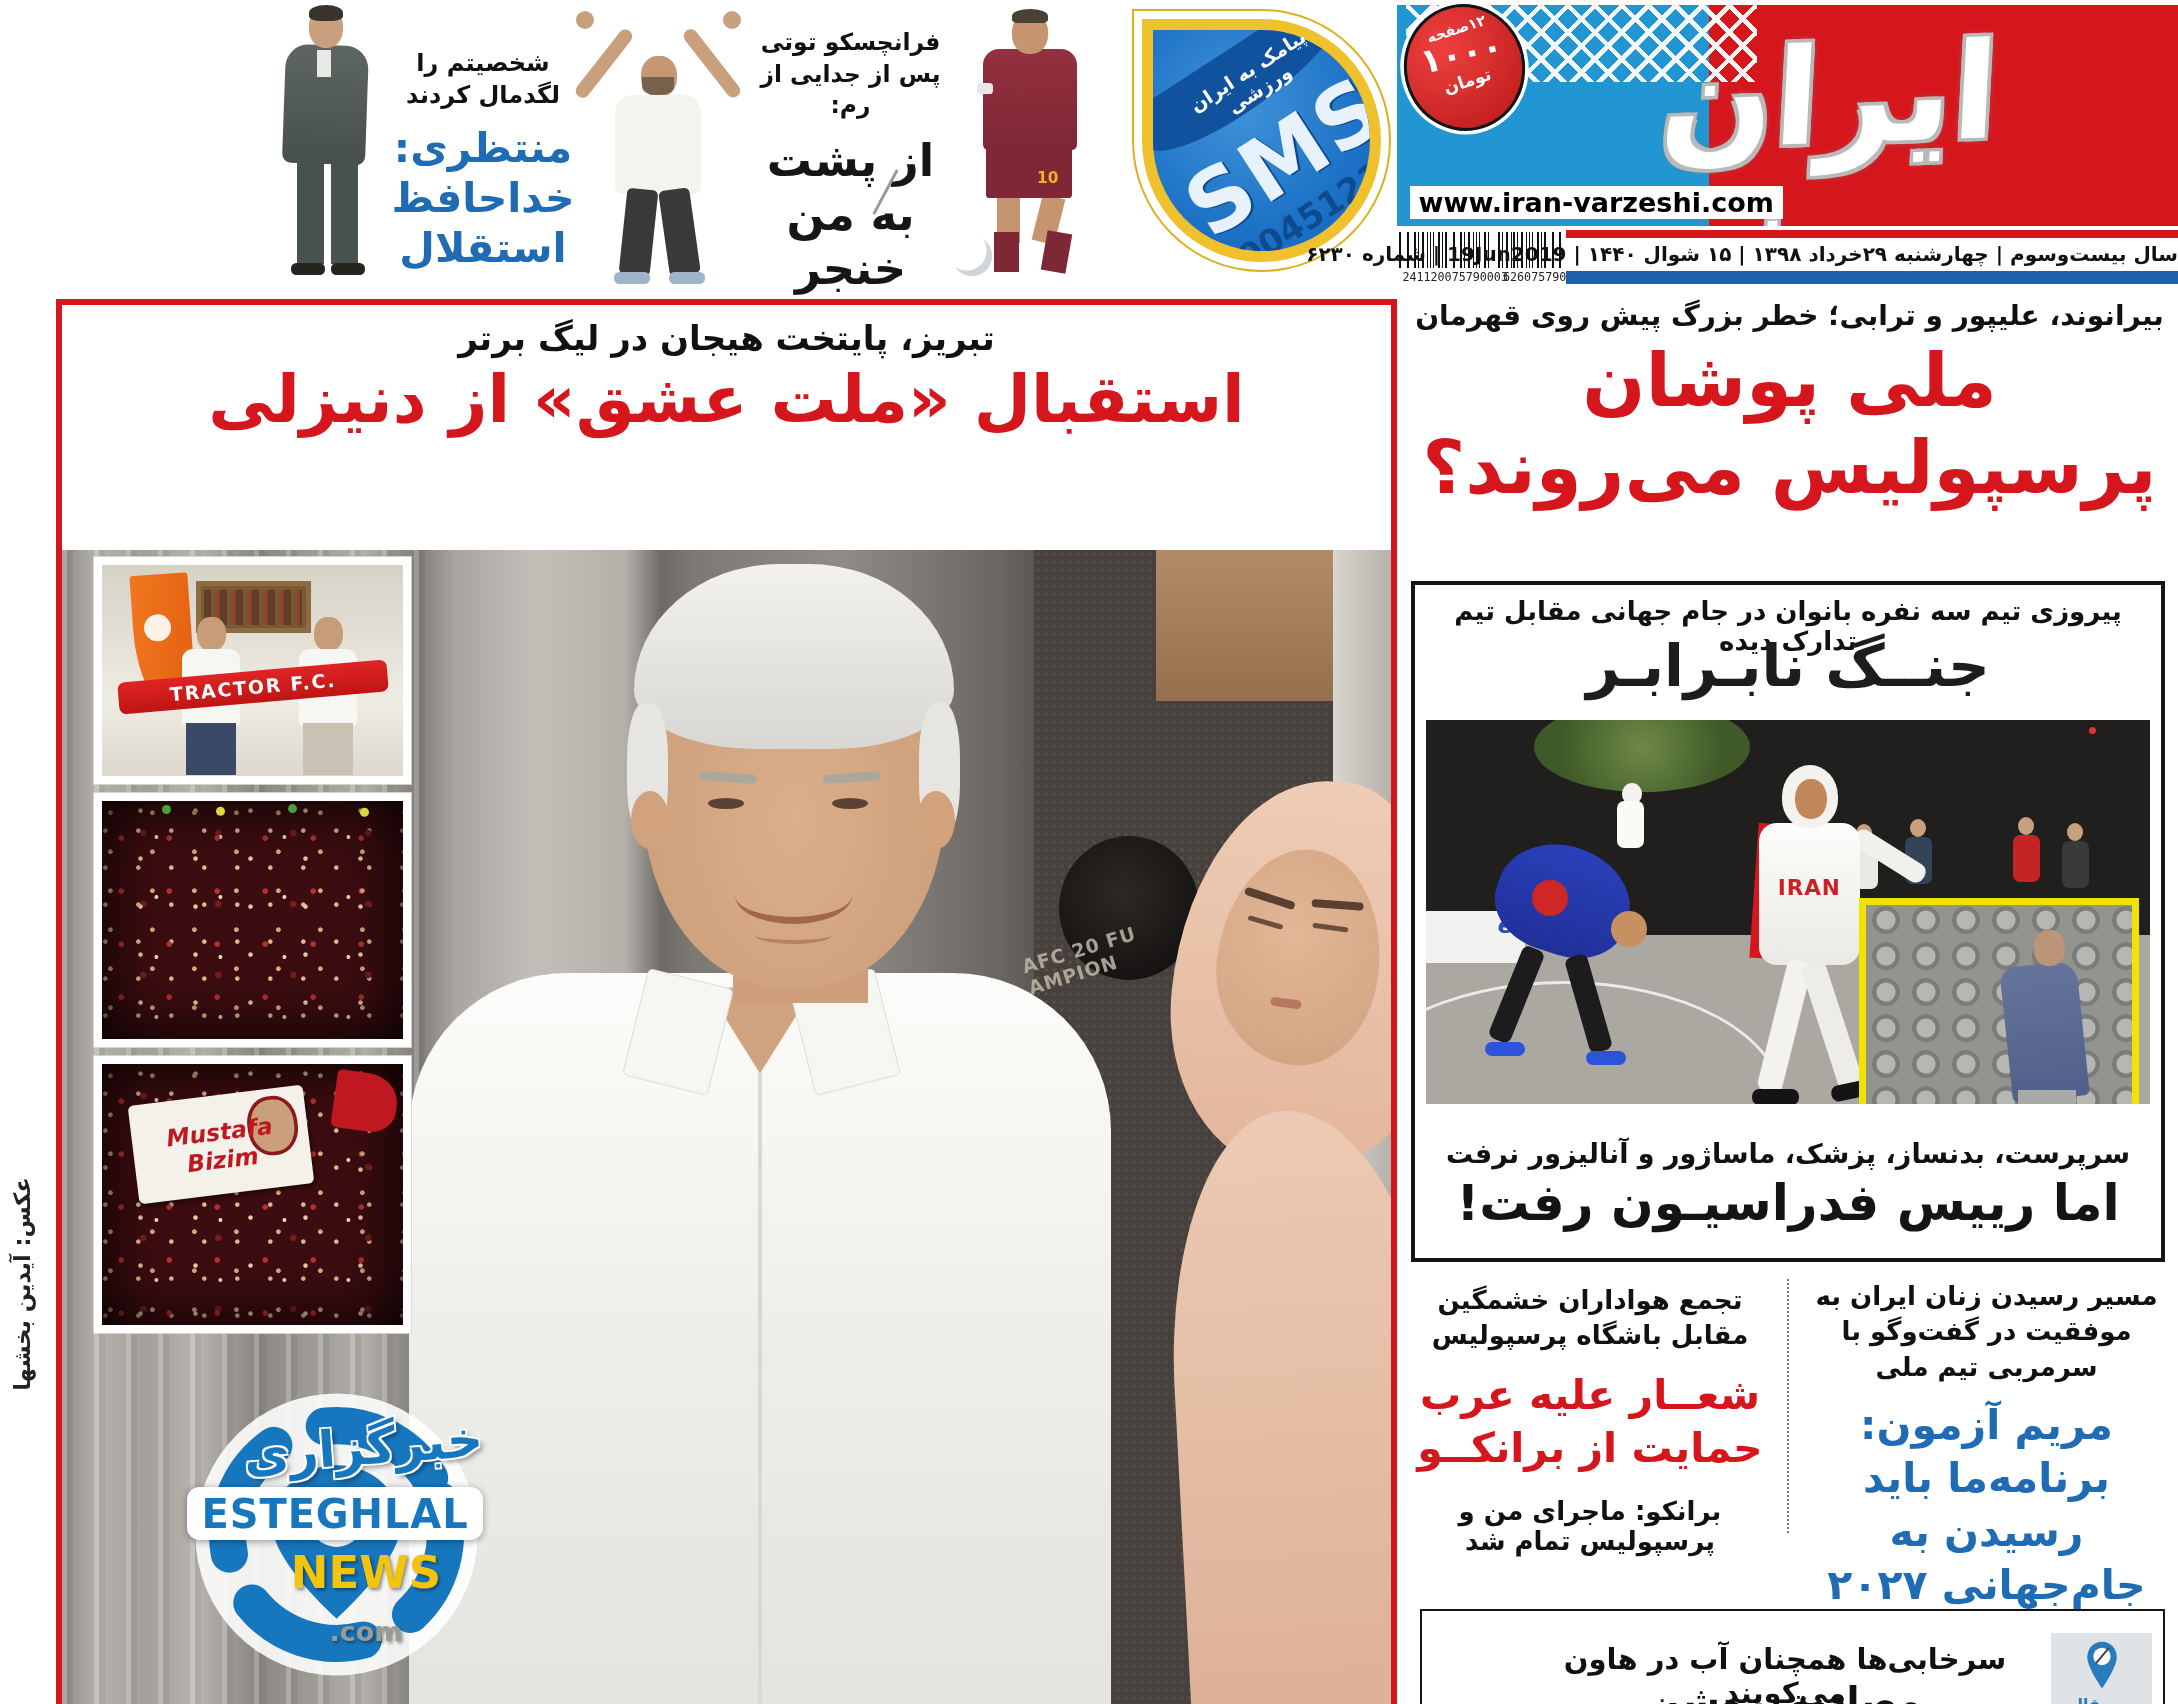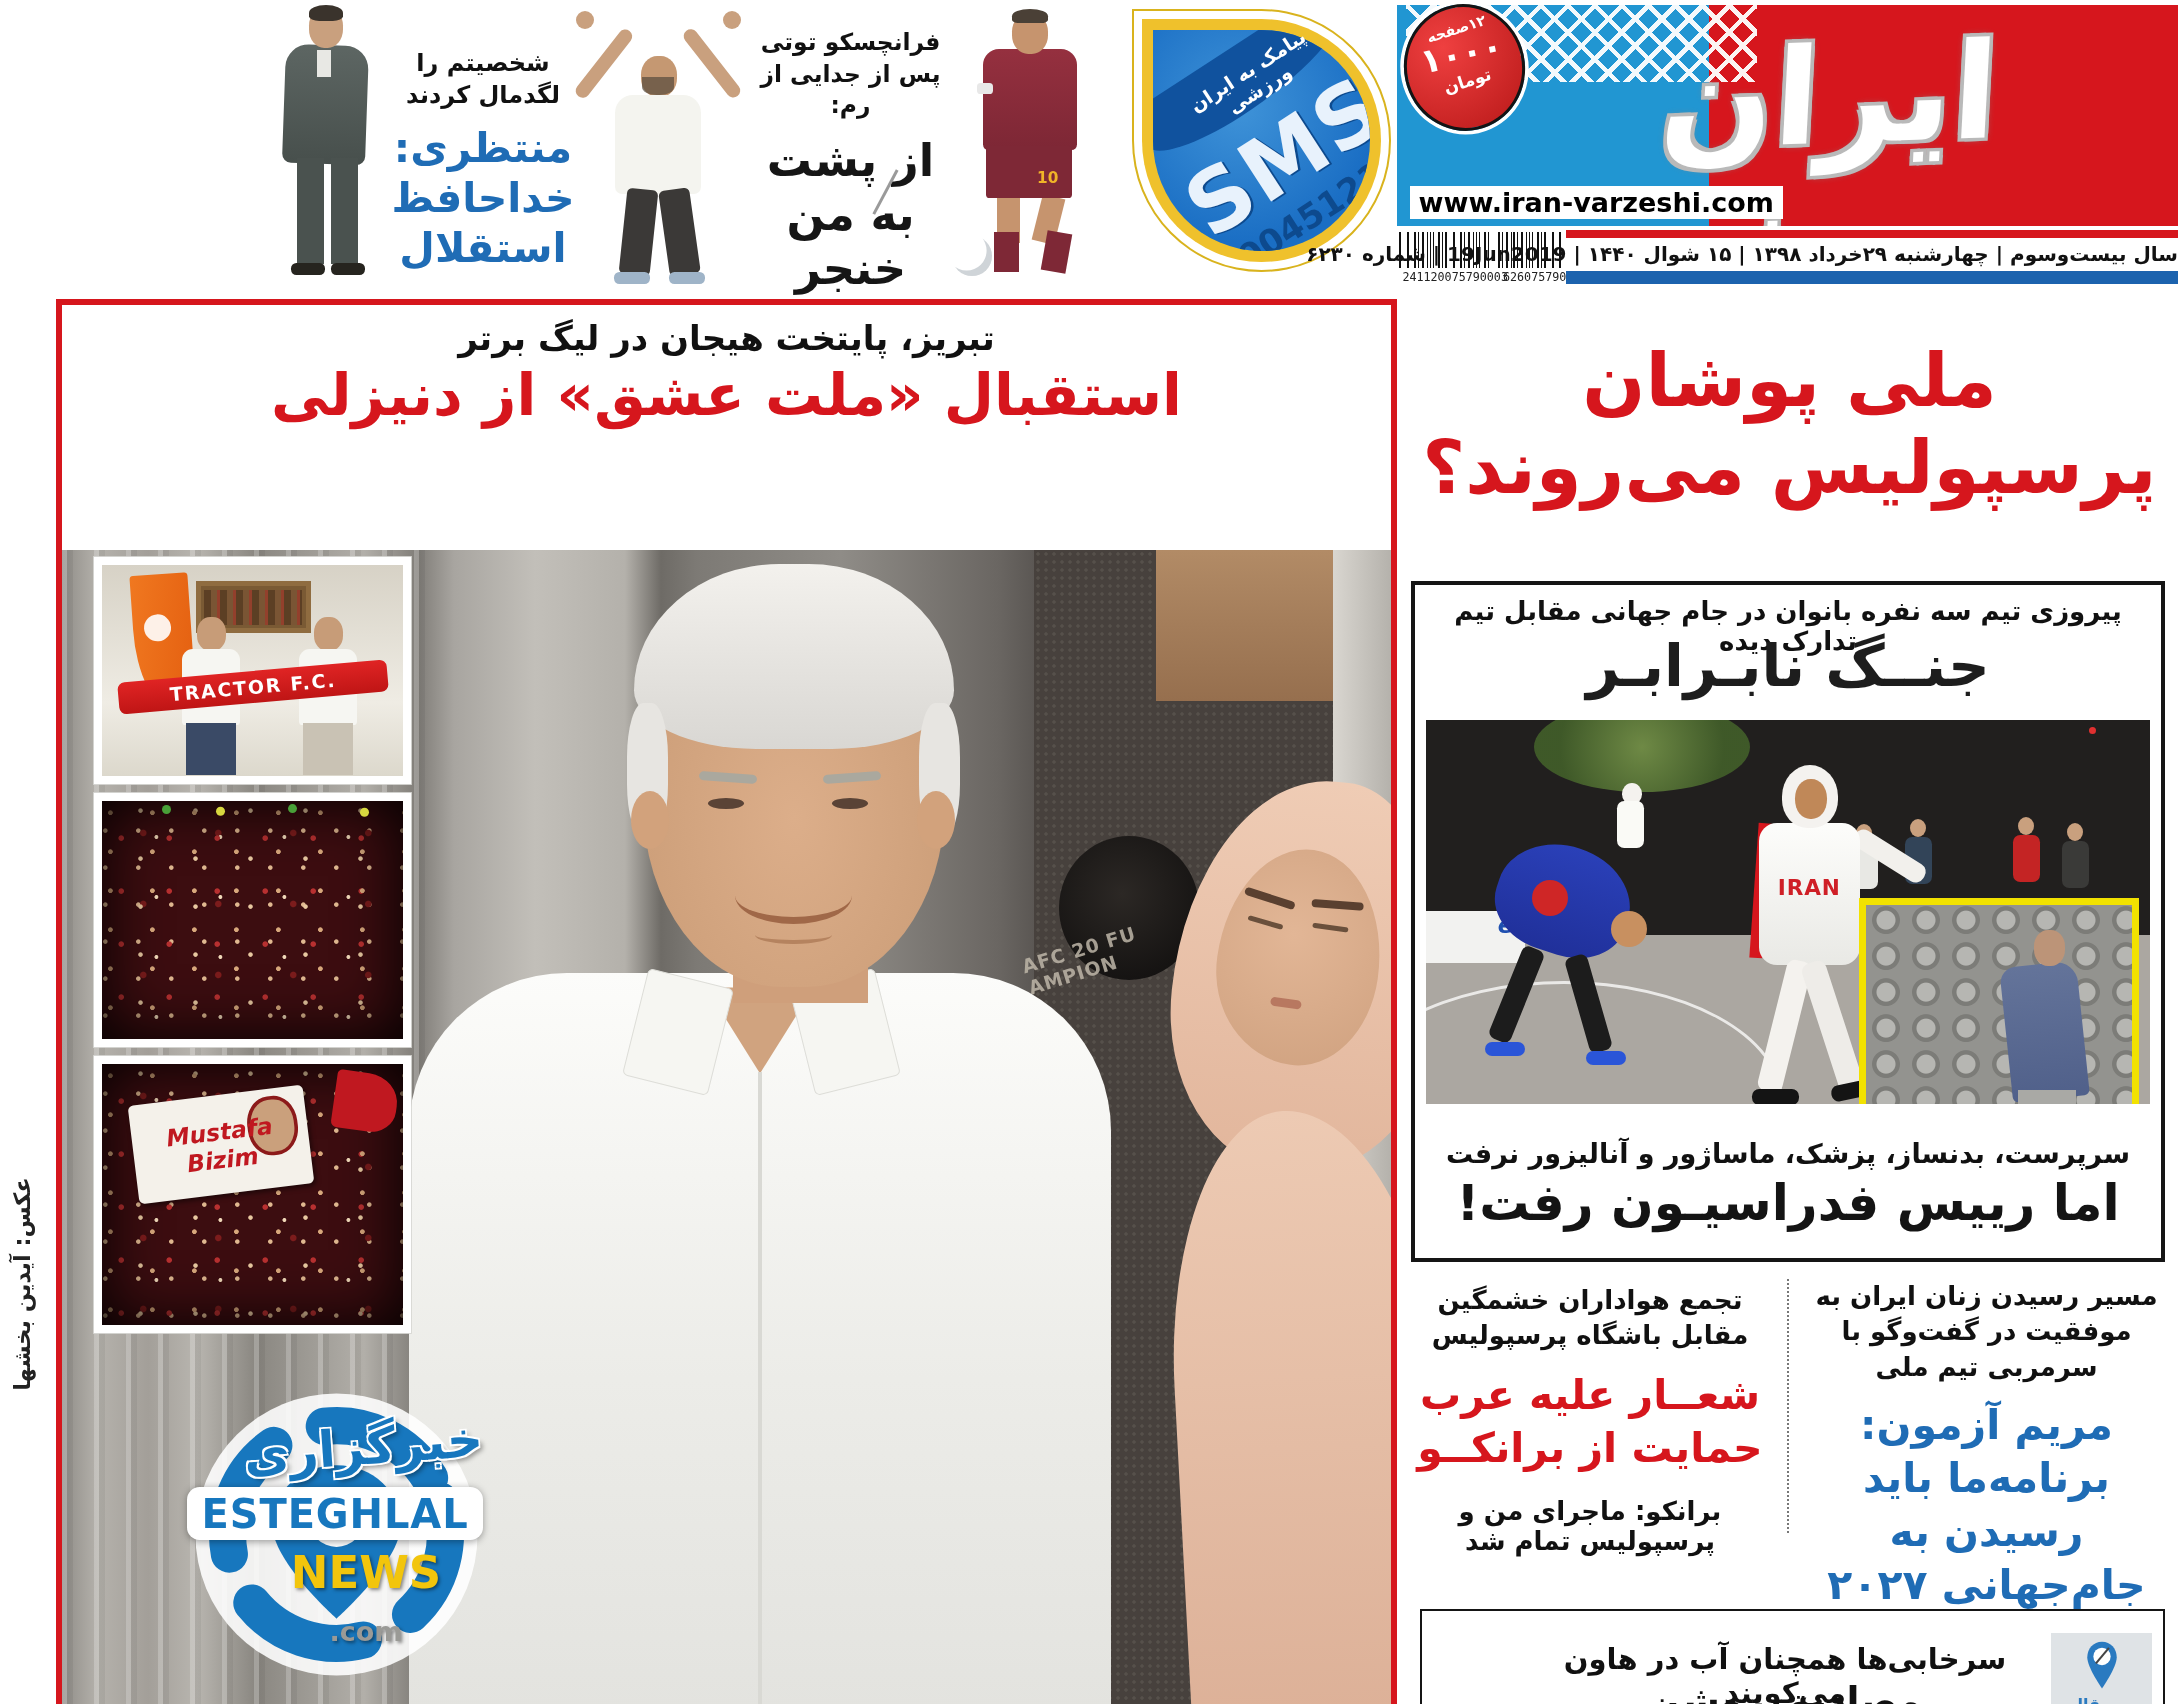--- a/index.html
+++ b/index.html
@@ -154,21 +154,21 @@
   .edbox{left:1420px;top:1609px;width:745px;height:135px;border:2.7px solid #151515;background:#fff;box-sizing:border-box;}
   .ed-tag{position:absolute;right:10.8px;top:21.6px;width:101px;height:97px;background:#dfe3e6;text-align:center;}
   .ed-tag svg{margin-top:7.2px;}
   .ed-tag-label{color:#2a7ac0;font-size:16px;font-weight:800;}
   .ed-kick{position:absolute;right:126px;top:31px;width:504px;font-size:29px;font-weight:800;text-align:center;}
   .ed-hl{position:absolute;right:126px;top:68px;width:504px;font-size:38px;font-weight:900;text-align:center;}
 
   
   .mainbox{left:56px;top:299px;width:1341px;height:1406px;border:6.3px solid #d6161d;border-bottom:none;background:#fff;box-sizing:border-box;}
   .main-kick{position:absolute;left:0;top:12.6px;width:100%;font-size:34px;font-weight:800;}
-  .main-hl{position:absolute;left:0;top:56px;width:100%;font-size:58px;font-weight:900;color:#d6161d;}
+  .main-hl{position:absolute;left:0;top:56px;width:100%;font-size:66px;font-weight:900;color:#d6161d;}
   .mainphoto{position:absolute;left:0;right:0;top:245px;bottom:0;overflow:hidden;
      background:linear-gradient(to right,
        #8f8c87 0,#b5b2ac 36px,#a39f99 86px,#b8b5af 135px,#8a8781 194px,#9c9993 243px,#b2afa9 302px,#807d78 356px,
        #a8a5a0 392px,#c2bfb9 473px,#b4b1ab 563px,#6e6b66 599px,#7d7a75 635px,#8f8c87 779px,
        #6a6662 936px,#504c49 999px,#3f3c3a 1161px,#6e665e 1283px,#9a9186 1330px);}
   .ribs{position:absolute;left:0;top:0;width:369px;height:100%;
         background:repeating-linear-gradient(90deg,rgba(255,255,255,.22) 0 5.4px,rgba(0,0,0,.06) 5.4px 10.8px,transparent 10.8px 32px);}
   .mesh{position:absolute;left:972px;top:0;width:306px;height:100%;background-color:#47413d;
         background-image:radial-gradient(circle,#56504b 1.4px,transparent 2px);background-size:8px 8px;}
   .woodpanel{position:absolute;left:1094px;top:0;width:185px;height:151px;background:linear-gradient(#b28b66,#966f4e);}
@@ -339,20 +339,21 @@
     <div class="bc-num ltr" style="left:106px;">6260757900037</div>
     <div class="datestrip">
       <div class="ds-red"></div>
       <div class="ds-text">سال بیست‌وسوم | چهارشنبه ۲۹خرداد ۱۳۹۸ | ۱۵ شوال ۱۴۴۰ | 19Jun2019 | شماره ۶۲۳۰</div>
       <div class="ds-blue"></div>
     </div>
   </div>
 
   <div class="abs slashmark"></div>
 
+  <div class="abs ctr lead-kick">بیرانوند، علیپور و ترابی؛ خطر بزرگ پیش روی قهرمان</div>
   <div class="abs ctr lead-hl">ملی پوشان پرسپولیس می‌روند؟</div>
 
   <div class="abs warbox">
     <div class="war-kick ctr">پیروزی تیم سه نفره بانوان در جام جهانی مقابل تیم تدارک دیده</div>
     <div class="war-hl ctr">جنــگ نابـرابـر</div>
 
     <div class="war-photo">
       <div class="wp-foliage"></div>
       <div class="wp-lights"></div>
       <div class="wp-arc"></div>

